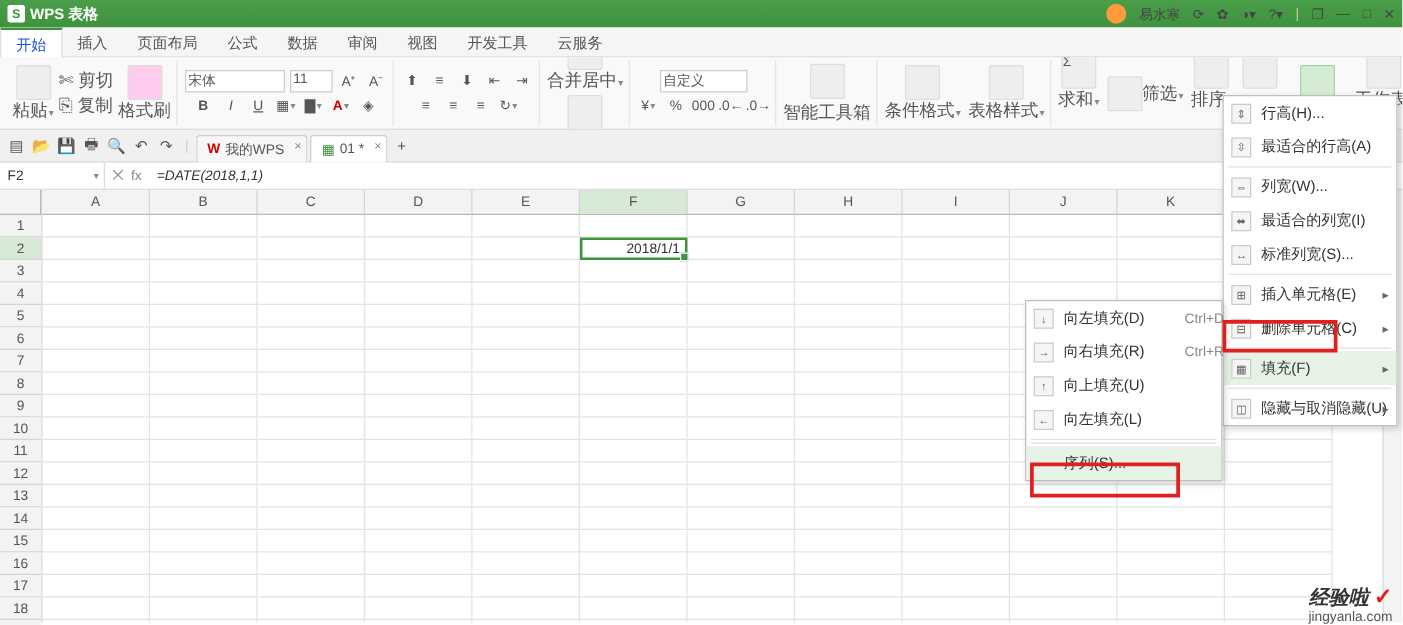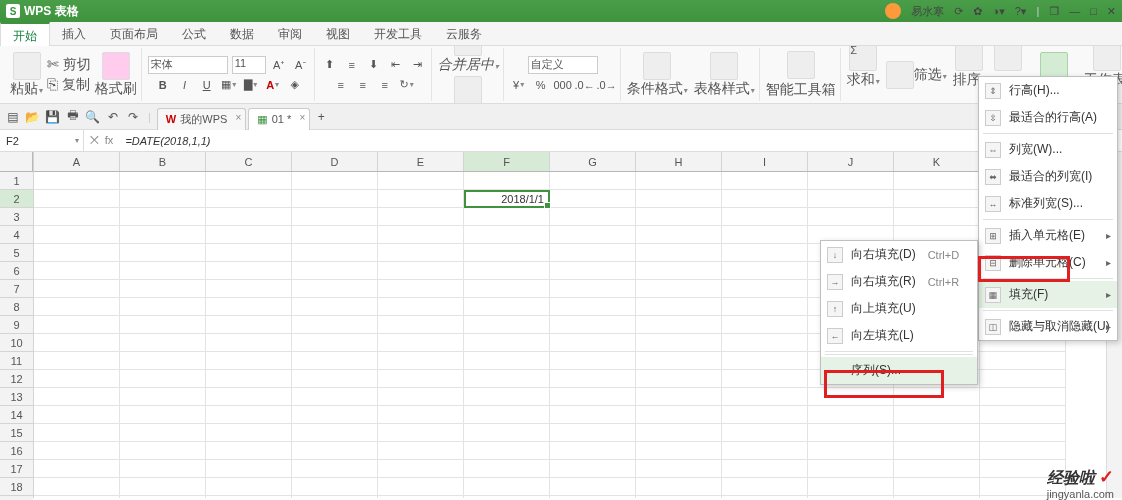--- a/index.html
+++ b/index.html
@@ -7,21 +7,21 @@
 
 .title-bar { height: 22px; background: linear-gradient(#4a9e4a,#3f933f); display: flex; align-items: center; padding: 0 6px; color: #fff; font-size: 12px; }
 .title-bar .logo { display:flex; align-items:center; gap:4px; font-weight:bold; }
 .title-bar .logo-box { width:14px; height:14px; background:#fff; color:#3f933f; display:flex; align-items:center; justify-content:center; font-size:10px; font-weight:bold; border-radius:2px;}
 .title-bar-right { margin-left:auto; display:flex; align-items:center; gap:10px; font-size:11px; color:#444; }
 .title-bar-right span { color:#444; }
 .avatar { width:16px; height:16px; border-radius:50%; background:#ff9a3c; display:inline-block; }
 
 .menu-bar { height: 24px; background: #f5f5f5; border-bottom:1px solid #dcdcdc; display:flex; align-items:stretch; font-size:12px; color:#555; }
 .menu-bar .tab { padding: 4px 12px; cursor:pointer; }
-.menu-bar .tab.active { background:#fff; color:#15803d; border-top:2px solid #3f933f; border-left:1px solid #dcdcdc; border-right:1px solid #dcdcdc; margin-bottom:-1px; }
+.menu-bar .tab.active { background:#fff; color:#1d4ed8; border-top:2px solid #3f933f; border-left:1px solid #dcdcdc; border-right:1px solid #dcdcdc; margin-bottom:-1px; }
 
 .ribbon { height: 58px; background:#f9f9f9; border-bottom:1px solid #dcdcdc; display:flex; align-items:center; padding:2px 6px; gap:2px; font-size:11px; color:#555; overflow:hidden; white-space:nowrap;}
 .rgroup { display:flex; flex-direction:column; align-items:center; padding:0 4px; border-right:1px solid #e5e5e5; height:100%; justify-content:center; gap:2px;}
 .rgroup.noborder { border-right:none; }
 .bigbtn { width:28px; height:28px; background:#eee; border:1px solid #ddd; border-radius:2px; }
 .bigbtn.green { background:#d4ecd4; border-color:#a6d4a6;}
 .smallrow { display:flex; gap:4px; align-items:center; }
 .smallrow select,.smallrow .sel { height:18px; font-size:11px; border:1px solid #ccc; background:#fff; padding:0 2px;}
 .icnbtn { width:18px; height:18px; border:1px solid transparent; display:inline-flex; align-items:center; justify-content:center; font-size:11px; cursor:pointer;}
 .drop::after { content:"▾"; font-size:8px; margin-left:1px; color:#888;}
@@ -51,21 +51,21 @@
 .grid { position:relative; }
 .row { display:flex; height:18px; }
 .cell { width:86px; height:18px; border-right:1px solid #e3e3e3; border-bottom:1px solid #e3e3e3; font-size:11px; padding:0 4px; text-align:right; line-height:18px;}
 .cell.selected { border:2px solid #3f933f; background:#fff; line-height:14px; position:relative; z-index:2;}
 .cell.selected::after { content:""; position:absolute; right:-3px; bottom:-3px; width:5px; height:5px; background:#3f933f; border:1px solid #fff;}
 
 .ctx-menu { position:absolute; background:#fff; border:1px solid #bfbfbf; box-shadow:2px 2px 6px rgba(0,0,0,0.2); font-size:12px; color:#333; z-index:50; }
 .ctx-menu .mi { padding:5px 26px 5px 30px; position:relative; white-space:nowrap; cursor:pointer; display:flex; align-items:center;}
 .ctx-menu .mi:hover, .ctx-menu .mi.hl { background:#e6f2e6; }
 .ctx-menu .mi .ic { position:absolute; left:6px; width:16px; height:16px; border:1px solid #ccc; background:#f5f5f5; font-size:9px; display:flex; align-items:center; justify-content:center; color:#666;}
-.ctx-menu .mi .sc { margin-left:auto; color:#888; font-size:11px; padding-left:12px;}
+.ctx-menu .mi .sc { margin-left:auto; color:#888; font-size:11px; padding-left:32px;}
 .ctx-menu .mi .arr { position:absolute; right:6px; font-size:10px; color:#666;}
 .ctx-menu .sep { height:1px; background:#e0e0e0; margin:2px 4px; }
 .ctx-menu .mi.disabled { color:#bbb; }
 
 .redbox { position:absolute; border:3px solid #e02020; z-index:60; pointer-events:none;}
 
 .watermark { position:absolute; right:8px; bottom:0; font-size:13px; color:#333; z-index:80; display:flex; flex-direction:column; align-items:flex-end; line-height:1.1;}
 .watermark .brand { font-weight:bold; font-style:italic; font-size:16px;}
 .watermark .check { color:#e02020; font-size:18px; font-weight:bold; margin-left:4px;}
 .watermark .url { font-size:11px; color:#555; }
@@ -159,21 +159,21 @@
     </div>
     <div class="smallrow">
       <span class="icnbtn">≡</span>
       <span class="icnbtn">≡</span>
       <span class="icnbtn">≡</span>
       <span class="icnbtn drop">↻</span>
     </div>
   </div>
 
   <div class="rgroup">
-    <div style="display:flex;flex-direction:column;align-items:center;font-style:italic;">
+    <div style="display:flex;flex-direction:column;align-items:center;">
       <div class="bigbtn"></div>
       <span class="lbl drop">合并居中</span>
     </div>
     <div style="display:flex;flex-direction:column;align-items:center;">
       <div class="bigbtn"></div>
       <span class="lbl">自动换行</span>
     </div>
   </div>
 
   <div class="rgroup">
@@ -183,35 +183,35 @@
     <div class="smallrow">
       <span class="icnbtn drop">¥</span>
       <span class="icnbtn">%</span>
       <span class="icnbtn">000</span>
       <span class="icnbtn">.0←</span>
       <span class="icnbtn">.0→</span>
     </div>
   </div>
 
   <div class="rgroup">
+    <div class="bigbtn"></div>
+    <span class="lbl">智能工具箱</span>
+  </div>
+
+  <div class="rgroup">
     <div style="display:flex;gap:6px">
       <div style="display:flex;flex-direction:column;align-items:center;">
         <div class="bigbtn"></div>
         <span class="lbl drop">条件格式</span>
       </div>
       <div style="display:flex;flex-direction:column;align-items:center;">
         <div class="bigbtn"></div>
         <span class="lbl drop">表格样式</span>
       </div>
     </div>
-  </div>
-
-  <div class="rgroup">
-    <div class="bigbtn"></div>
-    <span class="lbl">智能工具箱</span>
   </div>
 
   <div class="rgroup noborder" style="flex:1;">
     <div style="display:flex;gap:6px;">
       <div style="display:flex;flex-direction:column;align-items:center;">
           <div class="bigbtn">Σ</div>
           <span class="lbl drop">求和</span>
         </div>
       <div style="display:flex;align-items:center;">
           <div class="bigbtn"></div>
@@ -628,21 +628,21 @@
   <div class="mi">
       <span class="ic">◫</span>
       <span>隐藏与取消隐藏(U)</span>
       <span class="arr">▸</span>
     </div>
 </div>
 
 <div class="ctx-menu" style="left:820px; top:240px; width:158px;">
   <div class="mi">
       <span class="ic">↓</span>
-      <span>向右填充(D)</span>
+      <span>向左填充(D)</span>
       <span class="sc">Ctrl+D</span>
     </div>
   <div class="mi">
       <span class="ic">→</span>
       <span>向右填充(R)</span>
       <span class="sc">Ctrl+R</span>
     </div>
   <div class="mi">
       <span class="ic">↑</span>
       <span>向上填充(U)</span>

